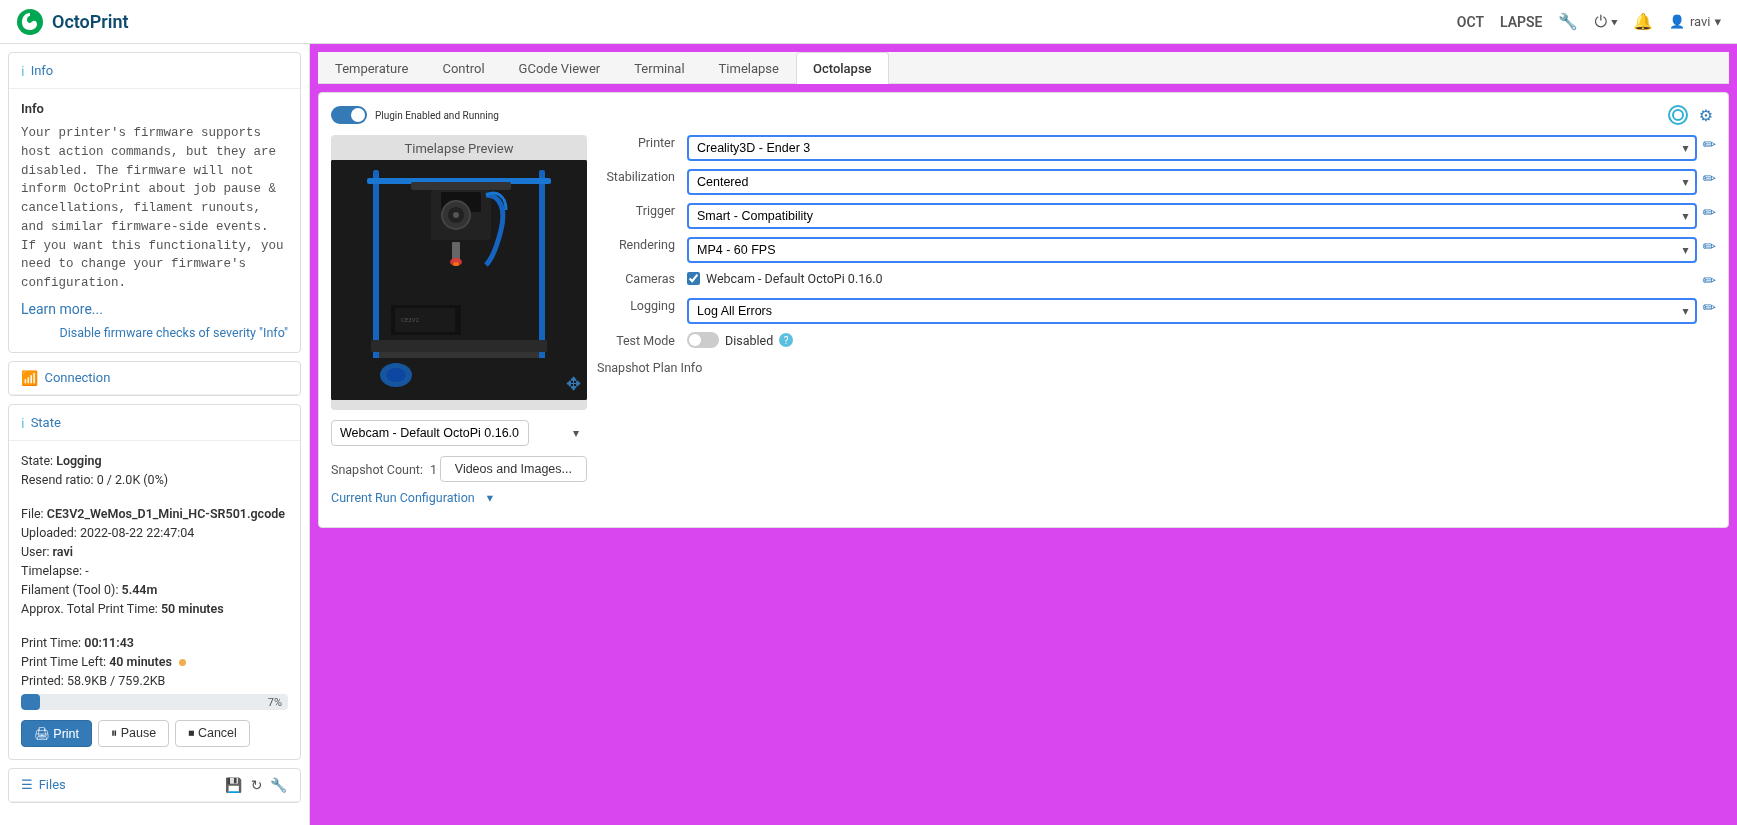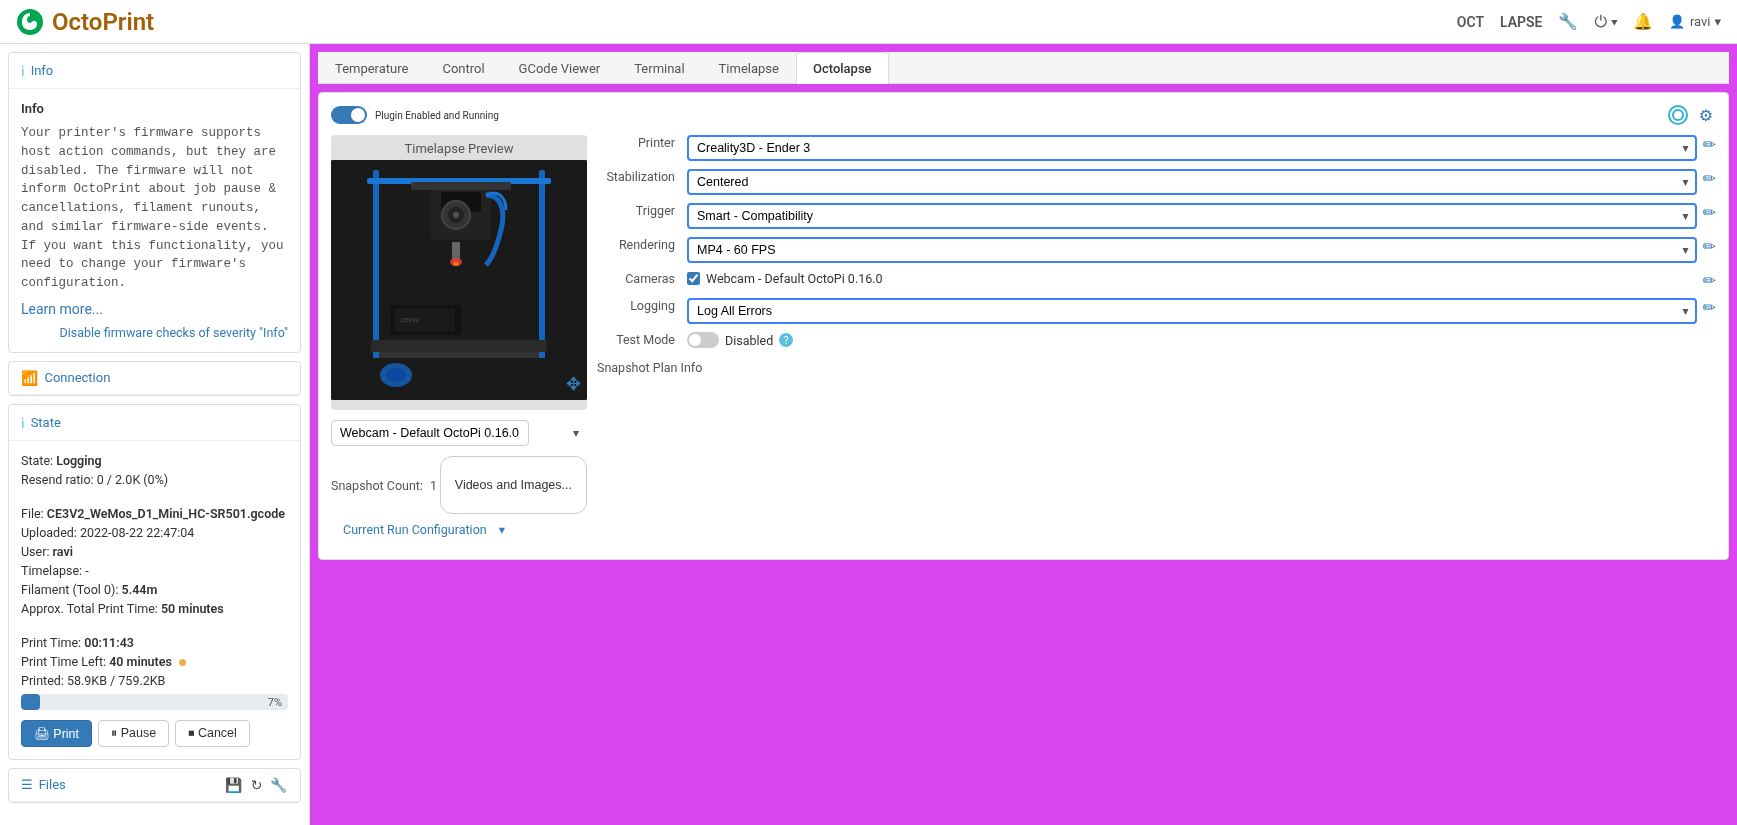--- a/index.html
+++ b/index.html
@@ -10,21 +10,21 @@
       background: #fff;
       border-bottom: 1px solid #ddd;
       height: 44px;
       display: flex;
       align-items: center;
       padding: 0 16px;
       justify-content: space-between;
     }
     .topnav-left { display: flex; align-items: center; gap: 8px; }
     .topnav-logo { width: 28px; height: 28px; }
-    .topnav-brand { font-size: 24px; font-weight: 600; color: #a16207; }
+    .topnav-brand { font-size: 18px; font-weight: 600; color: #0c4a6e; }
     .topnav-right { display: flex; align-items: center; gap: 16px; }
     .topnav-oct { font-size: 14px; font-weight: 600; color: #555; }
     .topnav-lapse { font-size: 14px; font-weight: 600; color: #555; }
     .topnav-icon { font-size: 16px; color: #555; cursor: pointer; }
     .topnav-user { display: flex; align-items: center; gap: 4px; cursor: pointer; font-size: 13px; color: #555; }
 
     
     .main-layout { display: flex; height: calc(825px - 44px); }
 
     
@@ -87,39 +87,39 @@
 
     
     .webcam-row { display: flex; align-items: center; margin-bottom: 10px; }
     .webcam-select { flex: 1; padding: 5px 8px; border: 1px solid #ccc; border-radius: 4px; font-size: 12.5px; background: #fff; appearance: none; cursor: pointer; }
     .select-wrapper { position: relative; flex: 1; }
     .select-wrapper::after { content: '▾'; position: absolute; right: 8px; top: 50%; transform: translateY(-50%); pointer-events: none; color: #555; font-size: 12px; }
 
     
     .snapshot-row { display: flex; align-items: center; justify-content: space-between; margin-bottom: 8px; }
     .snapshot-text { font-size: 12.5px; color: #555; }
-    .videos-btn { padding: 21px 14px; border: 1px solid #ccc; border-radius: 12px; background: #fff; cursor: pointer; font-size: 12.5px; color: #333; }
-
-    
-    .config-toggle { display: flex; align-items: center; gap: 12px; font-size: 12.5px; color: #337ab7; cursor: pointer; margin-bottom: 10px; margin-left: 12px; }
+    .videos-btn { padding: 5px 14px; border: 1px solid #ccc; border-radius: 4px; background: #fff; cursor: pointer; font-size: 12.5px; color: #333; }
+
+    
+    .config-toggle { display: flex; align-items: center; gap: 12px; font-size: 12.5px; color: #337ab7; cursor: pointer; margin-bottom: 10px; }
 
     
     .config-row { display: flex; align-items: flex-start; margin-bottom: 8px; }
     .config-label { width: 90px; text-align: right; font-size: 12.5px; color: #555; padding-right: 12px; flex-shrink: 0; }
     .config-select-wrapper { position: relative; flex: 1; }
     .config-select { width: 100%; padding: 4px 28px 4px 8px; border: 2px solid #3b82f6; border-radius: 4px; font-size: 12.5px; background: #fff; appearance: none; cursor: pointer; }
     .config-select-wrapper::after { content: '▾'; position: absolute; right: 8px; top: 50%; transform: translateY(-50%); pointer-events: none; color: #555; font-size: 12px; }
     .edit-icon { color: #337ab7; margin-left: 6px; cursor: pointer; font-size: 16px; flex-shrink: 0; }
 
     
     .cameras-value { display: flex; align-items: center; gap: 6px; flex: 1; font-size: 12.5px; }
     .cameras-checkbox { accent-color: #337ab7; }
 
     
-    .test-mode-row { display: flex; align-items: flex-start; margin-bottom: 8px; }
+    .test-mode-row { display: flex; align-items: center; margin-bottom: 8px; }
     .test-mode-label { width: 90px; text-align: right; font-size: 12.5px; color: #555; padding-right: 12px; flex-shrink: 0; }
     .test-mode-content { display: flex; align-items: center; gap: 6px; font-size: 12.5px; }
     .toggle-sm { width: 32px; height: 16px; background: #ccc; border-radius: 8px; position: relative; cursor: pointer; }
     .toggle-sm-knob { width: 12px; height: 12px; background: #fff; border-radius: 50%; position: absolute; top: 2px; left: 2px; }
     .help-icon { width: 14px; height: 14px; border-radius: 50%; background: #5bc0de; color: #fff; font-size: 10px; display: inline-flex; align-items: center; justify-content: center; cursor: pointer; }
 
     
     .snapshot-plan-row { display: flex; align-items: center; padding-top: 4px; }
     .snapshot-plan-text { font-size: 12.5px; color: #555; }
   </style>

